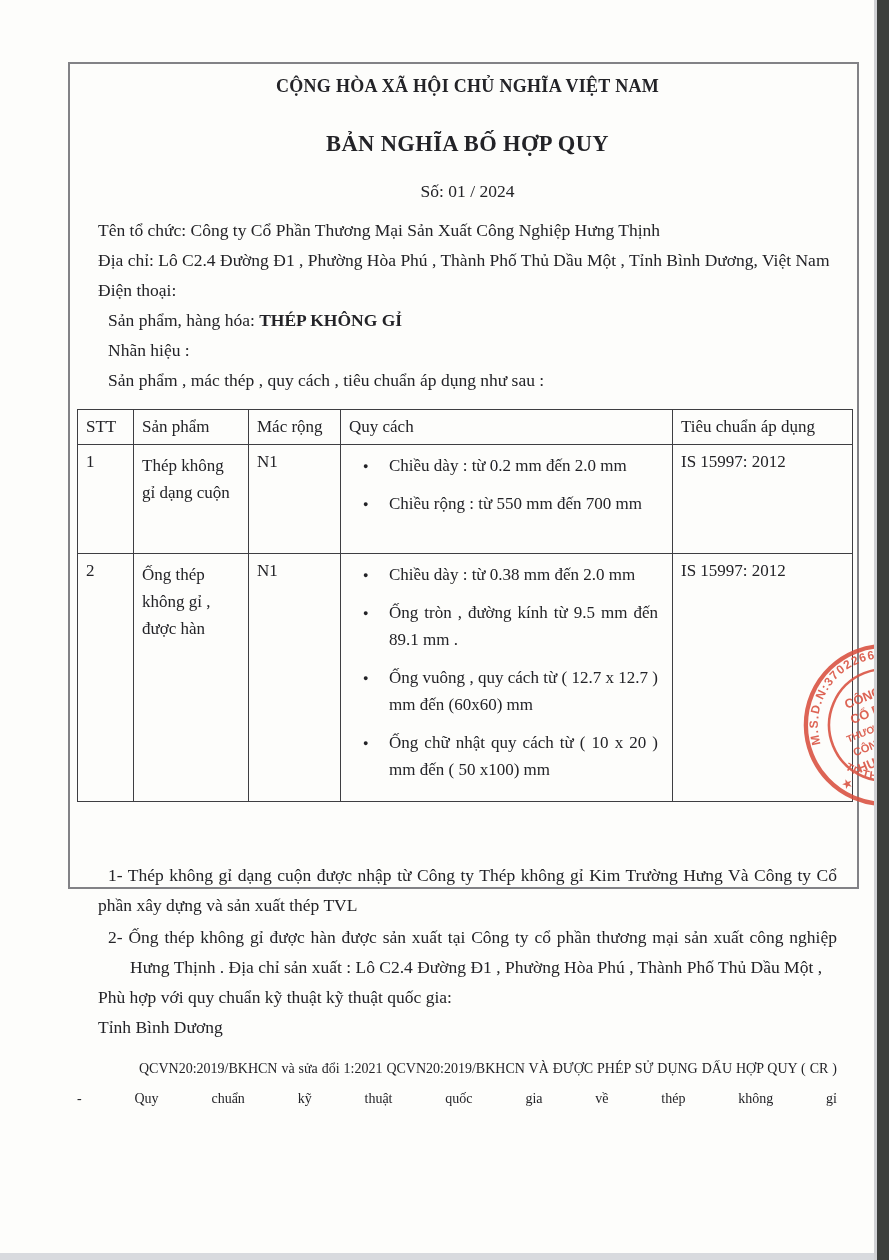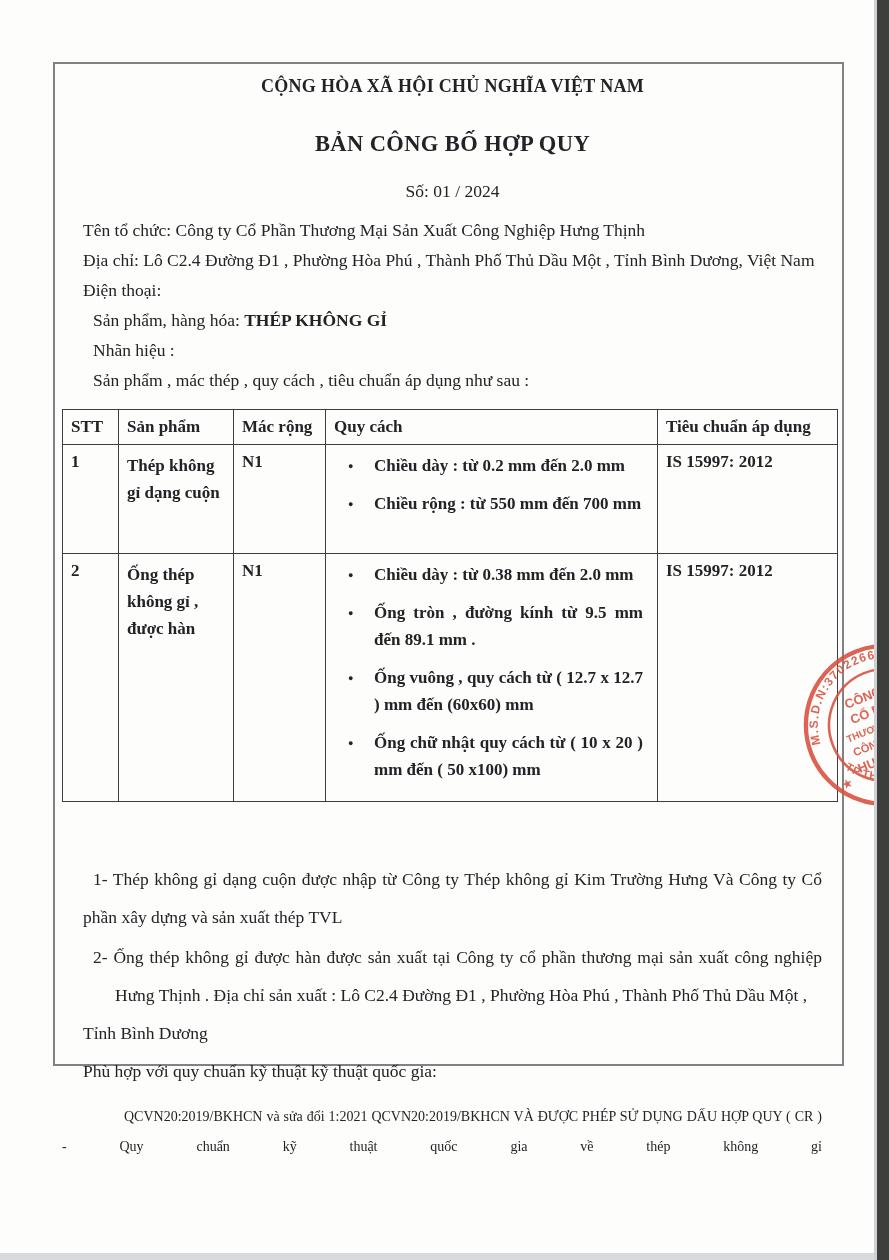--- a/index.html
+++ b/index.html
@@ -3,54 +3,54 @@
 <meta charset="utf-8">
 <style>
   html,body{margin:0;padding:0;}
   body{
     width:889px;height:1260px;position:relative;overflow:hidden;
     background:#fdfdfb;
     font-family:"Liberation Serif","DejaVu Serif",serif;
     color:#232327;
   }
   .page-frame{
-    position:absolute;left:53px;top:62px;width:791px;height:1004px;
+    position:absolute;left:68px;top:62px;width:791px;height:827px;
     border:2px solid #828286;box-sizing:border-box;
     padding:12px 20px 0 28px;background:#fdfdfb;
   }
   .nat-title{text-align:center;font-weight:bold;font-size:18px;letter-spacing:.3px;}
   .motto{text-align:center;font-weight:bold;font-size:16.5px;margin-top:4px;}
   .motto .motto-underline{border-bottom:2px solid #2a2a2e;padding:0 6px 3px 10px;display:inline-block;}
   .doc-title{text-align:center;font-weight:bold;font-size:22.5px;margin-top:34px;letter-spacing:.4px;}
   .doc-no{text-align:center;font-size:17.5px;margin-top:24px;}
   .para{font-size:17.5px;line-height:30px;margin:0;}
   .para.first{margin-top:13px;}
   .para.justify{text-align:justify;}
   .indented{margin-left:10px;}
   .bold{font-weight:bold;}
   .spec-table{
     border-collapse:collapse;margin-top:14px;margin-left:-21px;
     width:775px;table-layout:fixed;font-size:17px;
   }
   .spec-table td,.spec-table th{
     border:1.5px solid #3e3e42;vertical-align:top;
-    padding:7px 8px;font-weight:bold;text-align:left;
+    padding:7px 8px;font-weight:normal;text-align:left;
   }
   .col-stt{width:56px;} .col-sp{width:115px;} .col-mt{width:92px;}
   .col-qc{width:332px;} .col-tc{width:180px;}
   .cell-center{text-align:center;}
   .cell-sp{text-align:justify;padding-left:12px;padding-right:12px;line-height:27px;}
   .row-1 td{height:94px;} .row-2 td{height:232px;}
   .bullets{margin:0;padding:0 6px 0 40px;list-style:none;}
   .bullets li{position:relative;margin-bottom:11px;line-height:27px;text-align:justify;}
   .bullets li::before{
     content:"●";position:absolute;left:-26px;top:1px;font-size:9px;color:#232327;
   }
   .notes{margin-top:58px;}
-  .note{font-size:17.5px;line-height:38px;margin:0;text-align:justify;}
+  .note{font-size:17.5px;line-height:30px;margin:0;text-align:justify;}
   .note-1{text-indent:10px;margin-bottom:2px;}
   .note-2{padding-left:32px;text-indent:-22px;}
   .conformity-body{
     margin-left:-21px;text-indent:62px;font-size:14px;line-height:30px;
     text-align:justify;text-align-last:justify;margin-top:12px;
   }
   
   .stamp-clip{
     position:absolute;left:795px;top:638px;width:81px;height:176px;
     overflow:hidden;pointer-events:none;
@@ -62,21 +62,21 @@
   .scan-edge-right-light{position:absolute;top:0;right:12px;width:3px;height:100%;background:#d0d1d4;z-index:6;}
   .scan-edge-right{position:absolute;top:0;right:0;width:12px;height:100%;background:#3c3f3c;z-index:7;}
 </style>
 </head>
 <body>
 
 <div class="page-frame">
 
   <div class="nat-title">CỘNG HÒA XÃ HỘI CHỦ NGHĨA VIỆT NAM</div>
 
-  <div class="doc-title">BẢN CÔNG BỐ HỢP QUY</div>
+  <div class="doc-title">BẢN NGHĨA BỐ HỢP QUY</div>
   <div class="doc-no">Số: 01 / 2024</div>
 
   <p class="para first justify">Tên tổ chức: Công ty Cổ Phần Thương Mại Sản Xuất Công Nghiệp Hưng Thịnh</p>
   <p class="para justify">Địa chỉ: Lô C2.4 Đường Đ1 , Phường Hòa Phú , Thành Phố Thủ Dầu Một , Tỉnh Bình Dương, Việt Nam</p>
   <p class="para">Điện thoại:</p>
   <p class="para indented"><span>Sản phẩm, hàng hóa: </span><span class="bold">THÉP KHÔNG GỈ</span></p>
   <p class="para indented">Nhãn hiệu :</p>
   <p class="para indented">Sản phẩm , mác thép , quy cách , tiêu chuẩn áp dụng như sau :</p>
 
   <table class="spec-table">
@@ -120,22 +120,22 @@
         </ul>
       </td>
       <td>IS 15997: 2012</td>
     </tr>
   </tbody>
     </table>
 
   <div class="notes">
     <p class="note note-1">1-  Thép không gỉ dạng cuộn được nhập từ Công ty Thép không gỉ Kim Trường Hưng Và Công ty Cổ phần xây dựng và sản xuất thép TVL</p>
     <p class="note note-2">2-  Ống thép không gỉ được hàn được sản xuất tại Công ty cổ phần thương mại sản xuất công nghiệp Hưng Thịnh . Địa chỉ sản xuất : Lô C2.4 Đường Đ1 , Phường Hòa Phú , Thành Phố Thủ Dầu Một ,</p>
+    <p class="note indented">Phù hợp với quy chuẩn kỹ thuật kỹ thuật quốc gia:</p>
     <p class="note indented">Tỉnh Bình Dương</p>
-    <p class="note indented">Phù hợp với quy chuẩn kỹ thuật kỹ thuật quốc gia:</p>
     <p class="note conformity-body">QCVN20:2019/BKHCN và sửa đổi 1:2021 QCVN20:2019/BKHCN VÀ ĐƯỢC PHÉP SỬ DỤNG DẤU HỢP QUY ( CR ) -  Quy chuẩn kỹ thuật quốc gia về thép không gỉ</p>
   </div>
 
 </div>
 
 <div class="stamp-clip">
   <svg width="172" height="172" viewBox="0 0 200 200">
     <g transform="rotate(-22 100 100)" fill="none" stroke="#d9503f">
       <circle cx="100" cy="100" r="92" stroke-width="5"></circle>
       <circle cx="100" cy="100" r="65" stroke-width="3"></circle>

